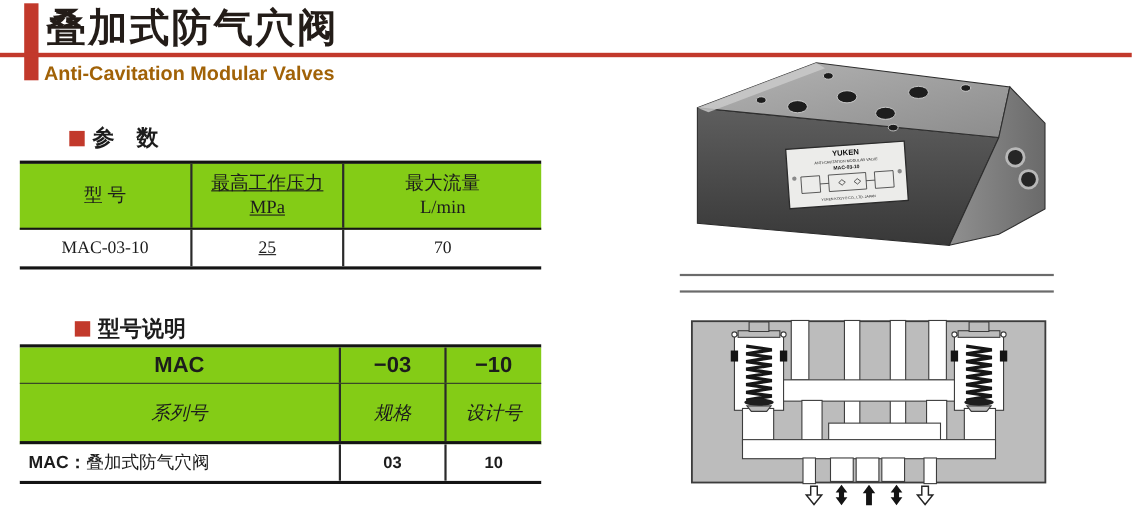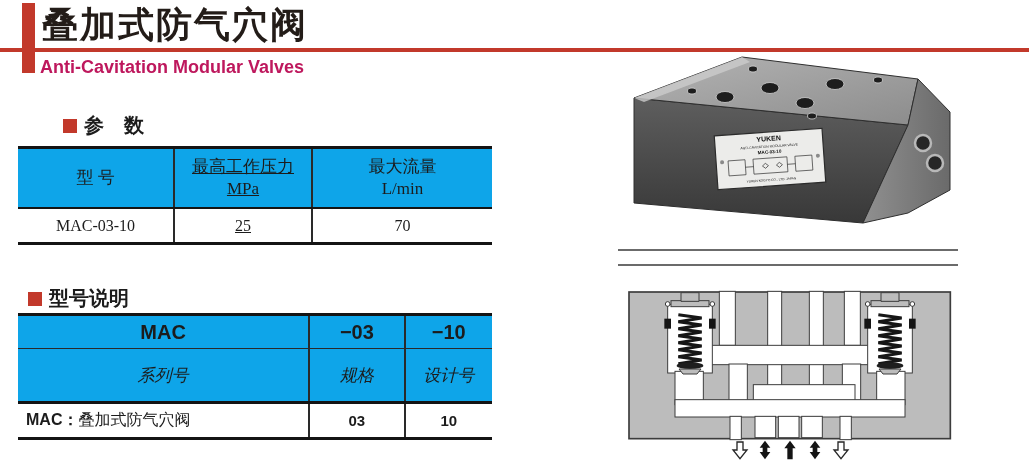--- a/index.html
+++ b/index.html
@@ -8,37 +8,37 @@
     font-family:"Liberation Sans",sans-serif;color:#1c1c1c;overflow:hidden;
   }
   
   .red-bar{position:absolute;left:22px;top:3px;width:13px;height:70px;background:#c2392b;}
   .page-title{
     position:absolute;left:42px;top:1px;font-size:36px;font-weight:900;
     letter-spacing:2px;color:#231c18;white-space:nowrap;
   }
   .red-rule{position:absolute;left:0;top:48px;width:1029px;height:4px;background:#c2392b;}
   .page-subtitle{
-    position:absolute;left:40px;top:57px;font-size:18px;font-weight:bold;color:#be185d;
+    position:absolute;left:40px;top:57px;font-size:18px;font-weight:bold;color:#a16207;
     white-space:nowrap;
   }
   
   .sec-head{position:absolute;left:28px;font-size:20px;font-weight:bold;color:#1c1c1c;
     display:flex;align-items:center;white-space:nowrap;}
   .sec-head .sq{width:14px;height:14px;background:#c2392b;margin-right:7px;flex:0 0 auto;}
   #params-head{top:112px;padding-left:35px;}
-  #model-head{top:285px;}
+  #model-head{top:285px;margin-left:40px;}
   
   .cattable{position:absolute;left:18px;width:474px;border-top:3px solid #141414;
     border-bottom:3px solid #141414;font-family:"Liberation Serif",serif;}
   .trow{display:flex;align-items:stretch;}
   .tcell{display:flex;flex-direction:column;align-items:center;justify-content:center;
     text-align:center;box-sizing:border-box;}
   .tcell + .tcell{border-left:2px solid #2a2a2a;}
-  .pink{background:#0ea5e9;}
+  .pink{background:#84cc16;}
   #t1{top:146px;}
   #t1 .hrow{height:58px;border-bottom:2px solid #141414;}
   #t1 .drow{height:33px;background:#ffffff;}
   #t1 .c0{width:155px;} #t1 .c1{width:138px;text-decoration:underline;} #t1 .c2{width:181px;}
   #t1 .hl{font-size:17px;line-height:22px;}
   #t1 .drow .tcell{font-size:16px;}
   #t2{top:313px;}
   #t2 .r1{height:32px;border-bottom:1px solid #2a2a2a;}
   #t2 .r2{height:52px;border-bottom:3px solid #141414;}
   #t2 .r3{height:33px;background:#ffffff;justify-content:center;}

